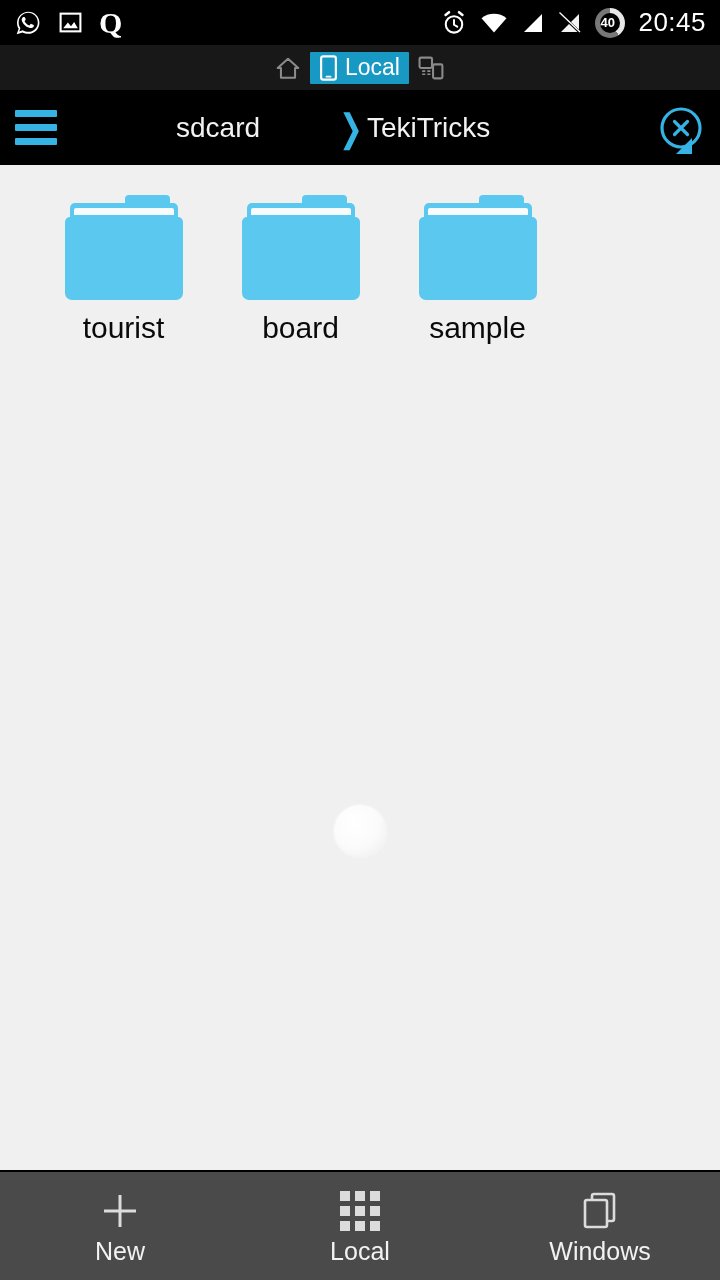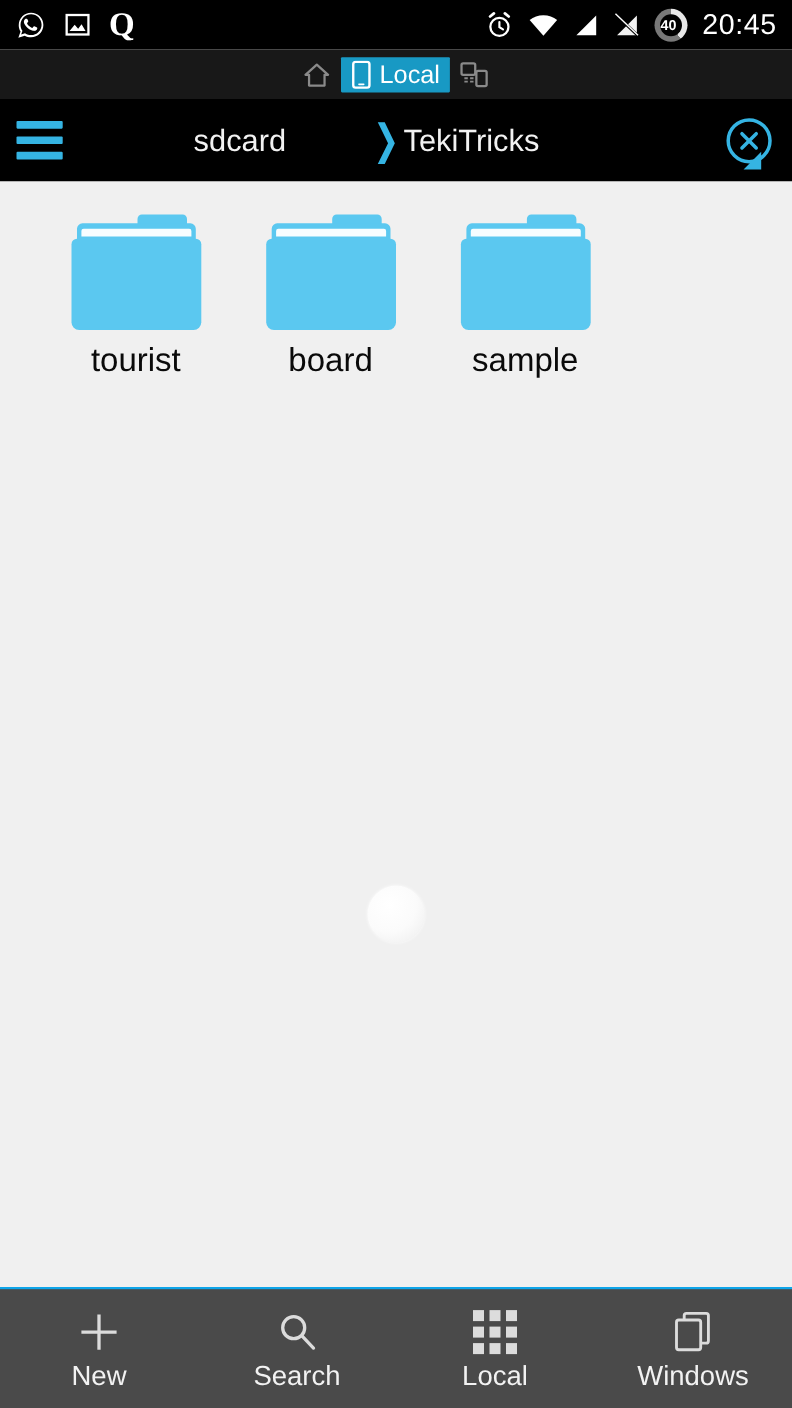--- a/index.html
+++ b/index.html
@@ -124,21 +124,21 @@
   #loading-spinner {
     position:absolute; left:334px; top:640px;
     width:52px; height:52px; border-radius:50%;
     background:radial-gradient(circle at 38% 34%, #ffffff 0%, #fbfbfb 52%, #f3f3f3 78%, #eeeeee 100%);
     box-shadow:0 0 3px rgba(255,255,255,0.9);
   }
 
   
   #bottom-toolbar {
     position:absolute; top:1170px; left:0; width:720px; height:110px;
-    background:#4a4a4a; border-top:2px solid #0ea5e9;
+    background:#4a4a4a; border-top:2px solid #000000;
     display:flex; align-items:center;
   }
   .tool-btn {
     flex:1; height:110px; display:flex; flex-direction:column;
     align-items:center; justify-content:center; gap:6px;
   }
   .tool-icon { height:44px; display:flex; align-items:center; justify-content:center; }
   .tool-label { color:#f2f2f2; font-size:25px; line-height:1; }
 
   
@@ -292,29 +292,20 @@
 
     <div class="tool-btn">
       <span class="tool-icon">
         <svg width="42" height="42" viewBox="0 0 42 42">
           <path d="M21 5v32M5 21h32" stroke="#dcdcdc" stroke-width="3"></path>
         </svg>
       </span>
       <span class="tool-label">New</span>
     </div>
 
-    <div class="tool-btn">
-      <span class="tool-icon">
-        <svg width="40" height="40" viewBox="0 0 40 40">
-          <circle cx="17" cy="16" r="10" fill="none" stroke="#dcdcdc" stroke-width="3"></circle>
-          <path d="M24.5 23.5L35 34.5" stroke="#dcdcdc" stroke-width="3" stroke-linecap="round"></path>
-        </svg>
-      </span>
-      <span class="tool-label">Search</span>
-    </div>
 
 
     <div class="tool-btn">
       <span class="tool-icon">
         <span id="view-grid">
           <div></div>
             <div></div>
             <div></div>
           <div></div>
             <div></div>

